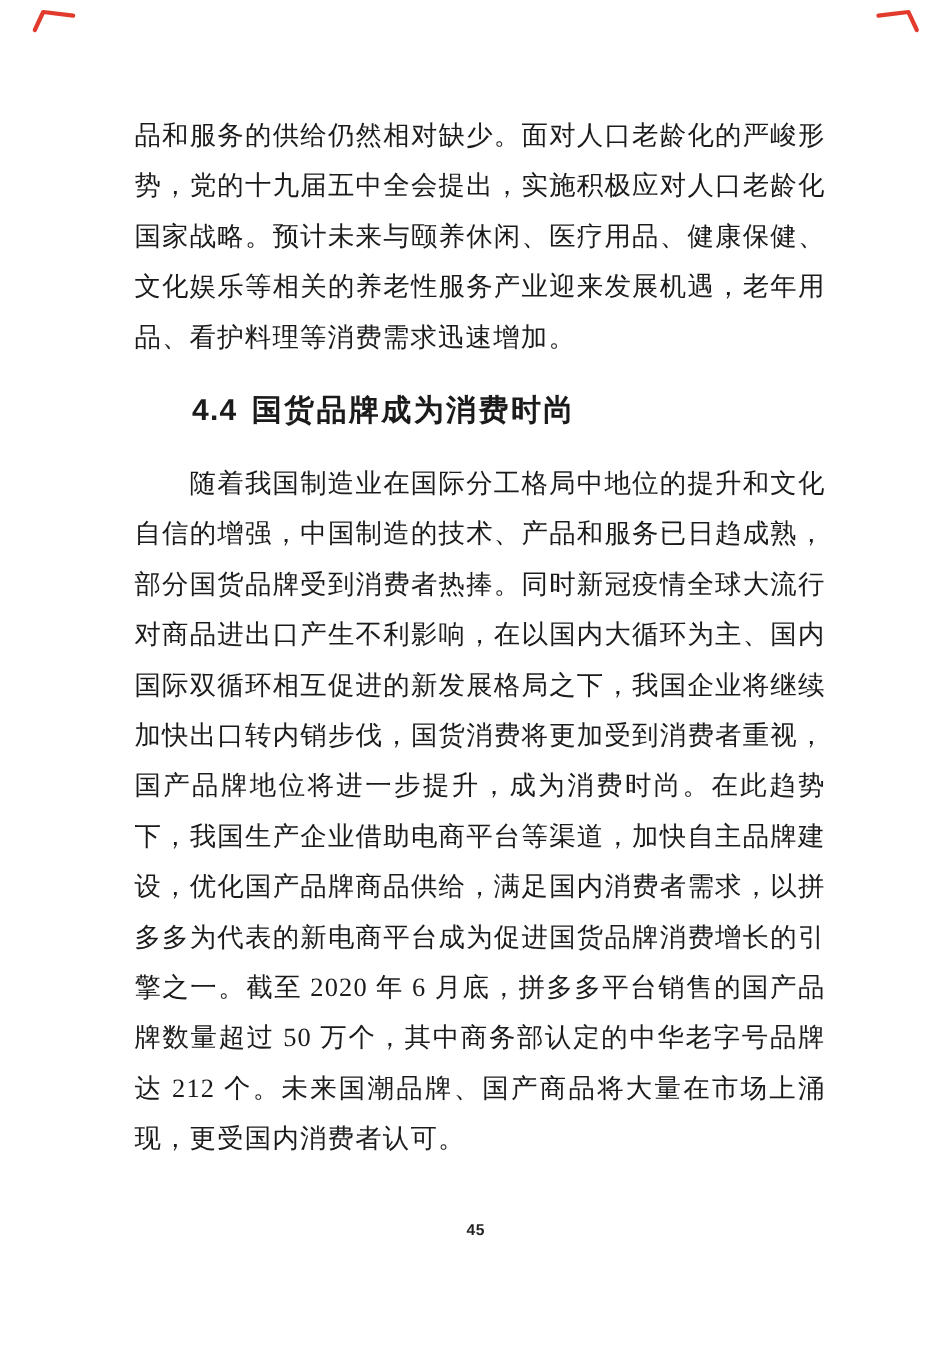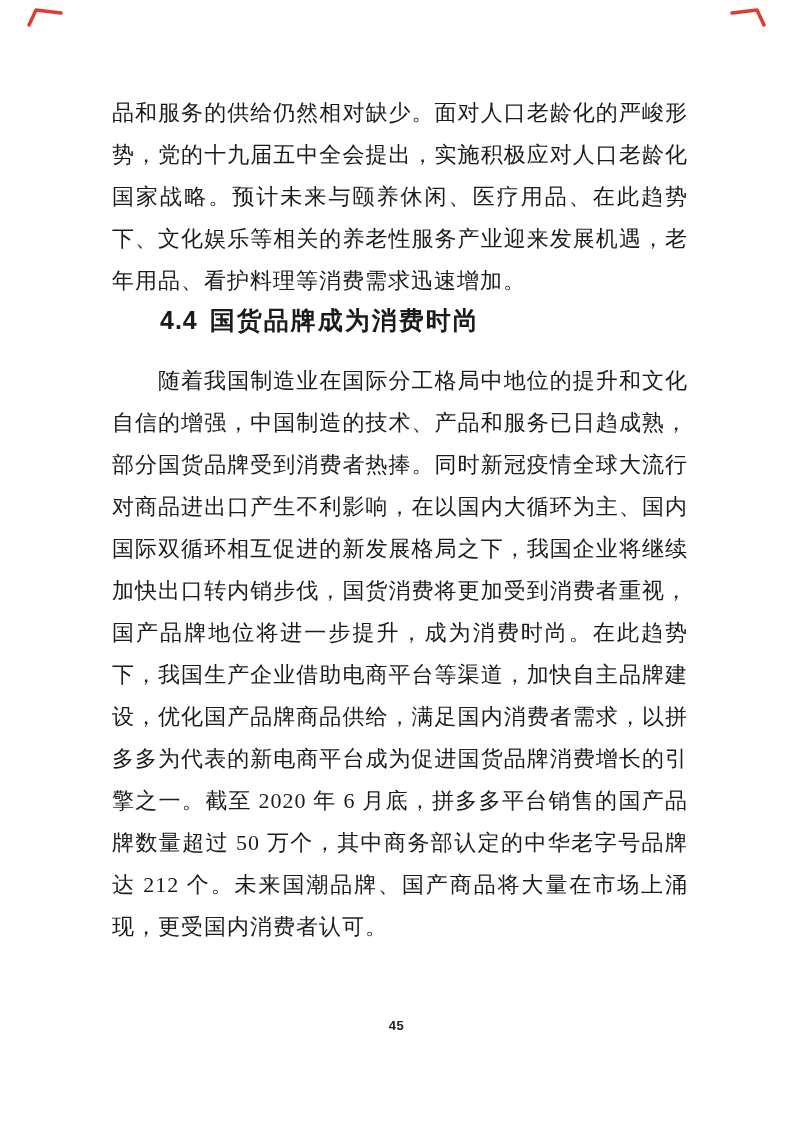--- a/index.html
+++ b/index.html
@@ -39,20 +39,21 @@
     line-height: 42px;
     letter-spacing: 1px;
     text-align: justify;
     text-justify: inter-ideograph;
     color: var(--text);
   }
   .body-para.indent {
     text-indent: 46px;
   }
   .section-heading {
+    margin-top: 22px;
     margin-bottom: 22px;
     padding-left: 48px;
     font-family: "Liberation Sans", "DejaVu Sans", sans-serif;
     font-weight: bold;
     font-size: 25px;
     line-height: 36px;
     letter-spacing: 2px;
     color: var(--text);
     white-space: nowrap;
   }
@@ -80,21 +81,21 @@
 
 <svg class="corner-mark left" viewBox="0 0 40 26">
   <polyline points="4,21 11,6 36,9" fill="none" stroke="var(--accent-red)" stroke-width="3.5" stroke-linecap="round" stroke-linejoin="round"></polyline>
 </svg>
 <svg class="corner-mark right" viewBox="0 0 40 26">
   <polyline points="36,21 29,6 4,9" fill="none" stroke="var(--accent-red)" stroke-width="3.5" stroke-linecap="round" stroke-linejoin="round"></polyline>
 </svg>
 
 <div class="content">
 
-  <p class="body-para">品和服务的供给仍然相对缺少。面对人口老龄化的严峻形势，党的十九届五中全会提出，实施积极应对人口老龄化国家战略。预计未来与颐养休闲、医疗用品、在此趋势下、文化娱乐等相关的养老性服务产业迎来发展机遇，老年用品、看护料理等消费需求迅速增加。</p>
+  <p class="body-para">品和服务的供给仍然相对缺少。面对人口老龄化的严峻形势，党的十九届五中全会提出，实施积极应对人口老龄化国家战略。预计未来与颐养休闲、医疗用品、健康保健、文化娱乐等相关的养老性服务产业迎来发展机遇，老年用品、看护料理等消费需求迅速增加。</p>
 
   <h2 class="section-heading">
     <span class="heading-num">4.4</span><span>国货品牌成为消费时尚</span>
   </h2>
 
   <p class="body-para indent">随着我国制造业在国际分工格局中地位的提升和文化自信的增强，中国制造的技术、产品和服务已日趋成熟，部分国货品牌受到消费者热捧。同时新冠疫情全球大流行对商品进出口产生不利影响，在以国内大循环为主、国内国际双循环相互促进的新发展格局之下，我国企业将继续加快出口转内销步伐，国货消费将更加受到消费者重视，国产品牌地位将进一步提升，成为消费时尚。在此趋势下，我国生产企业借助电商平台等渠道，加快自主品牌建设，优化国产品牌商品供给，满足国内消费者需求，以拼多多为代表的新电商平台成为促进国货品牌消费增长的引擎之一。截至 2020 年 6 月底，拼多多平台销售的国产品牌数量超过 50 万个，其中商务部认定的中华老字号品牌达 212 个。未来国潮品牌、国产商品将大量在市场上涌现，更受国内消费者认可。</p>
 
 </div>
 
 <div class="page-footer">

